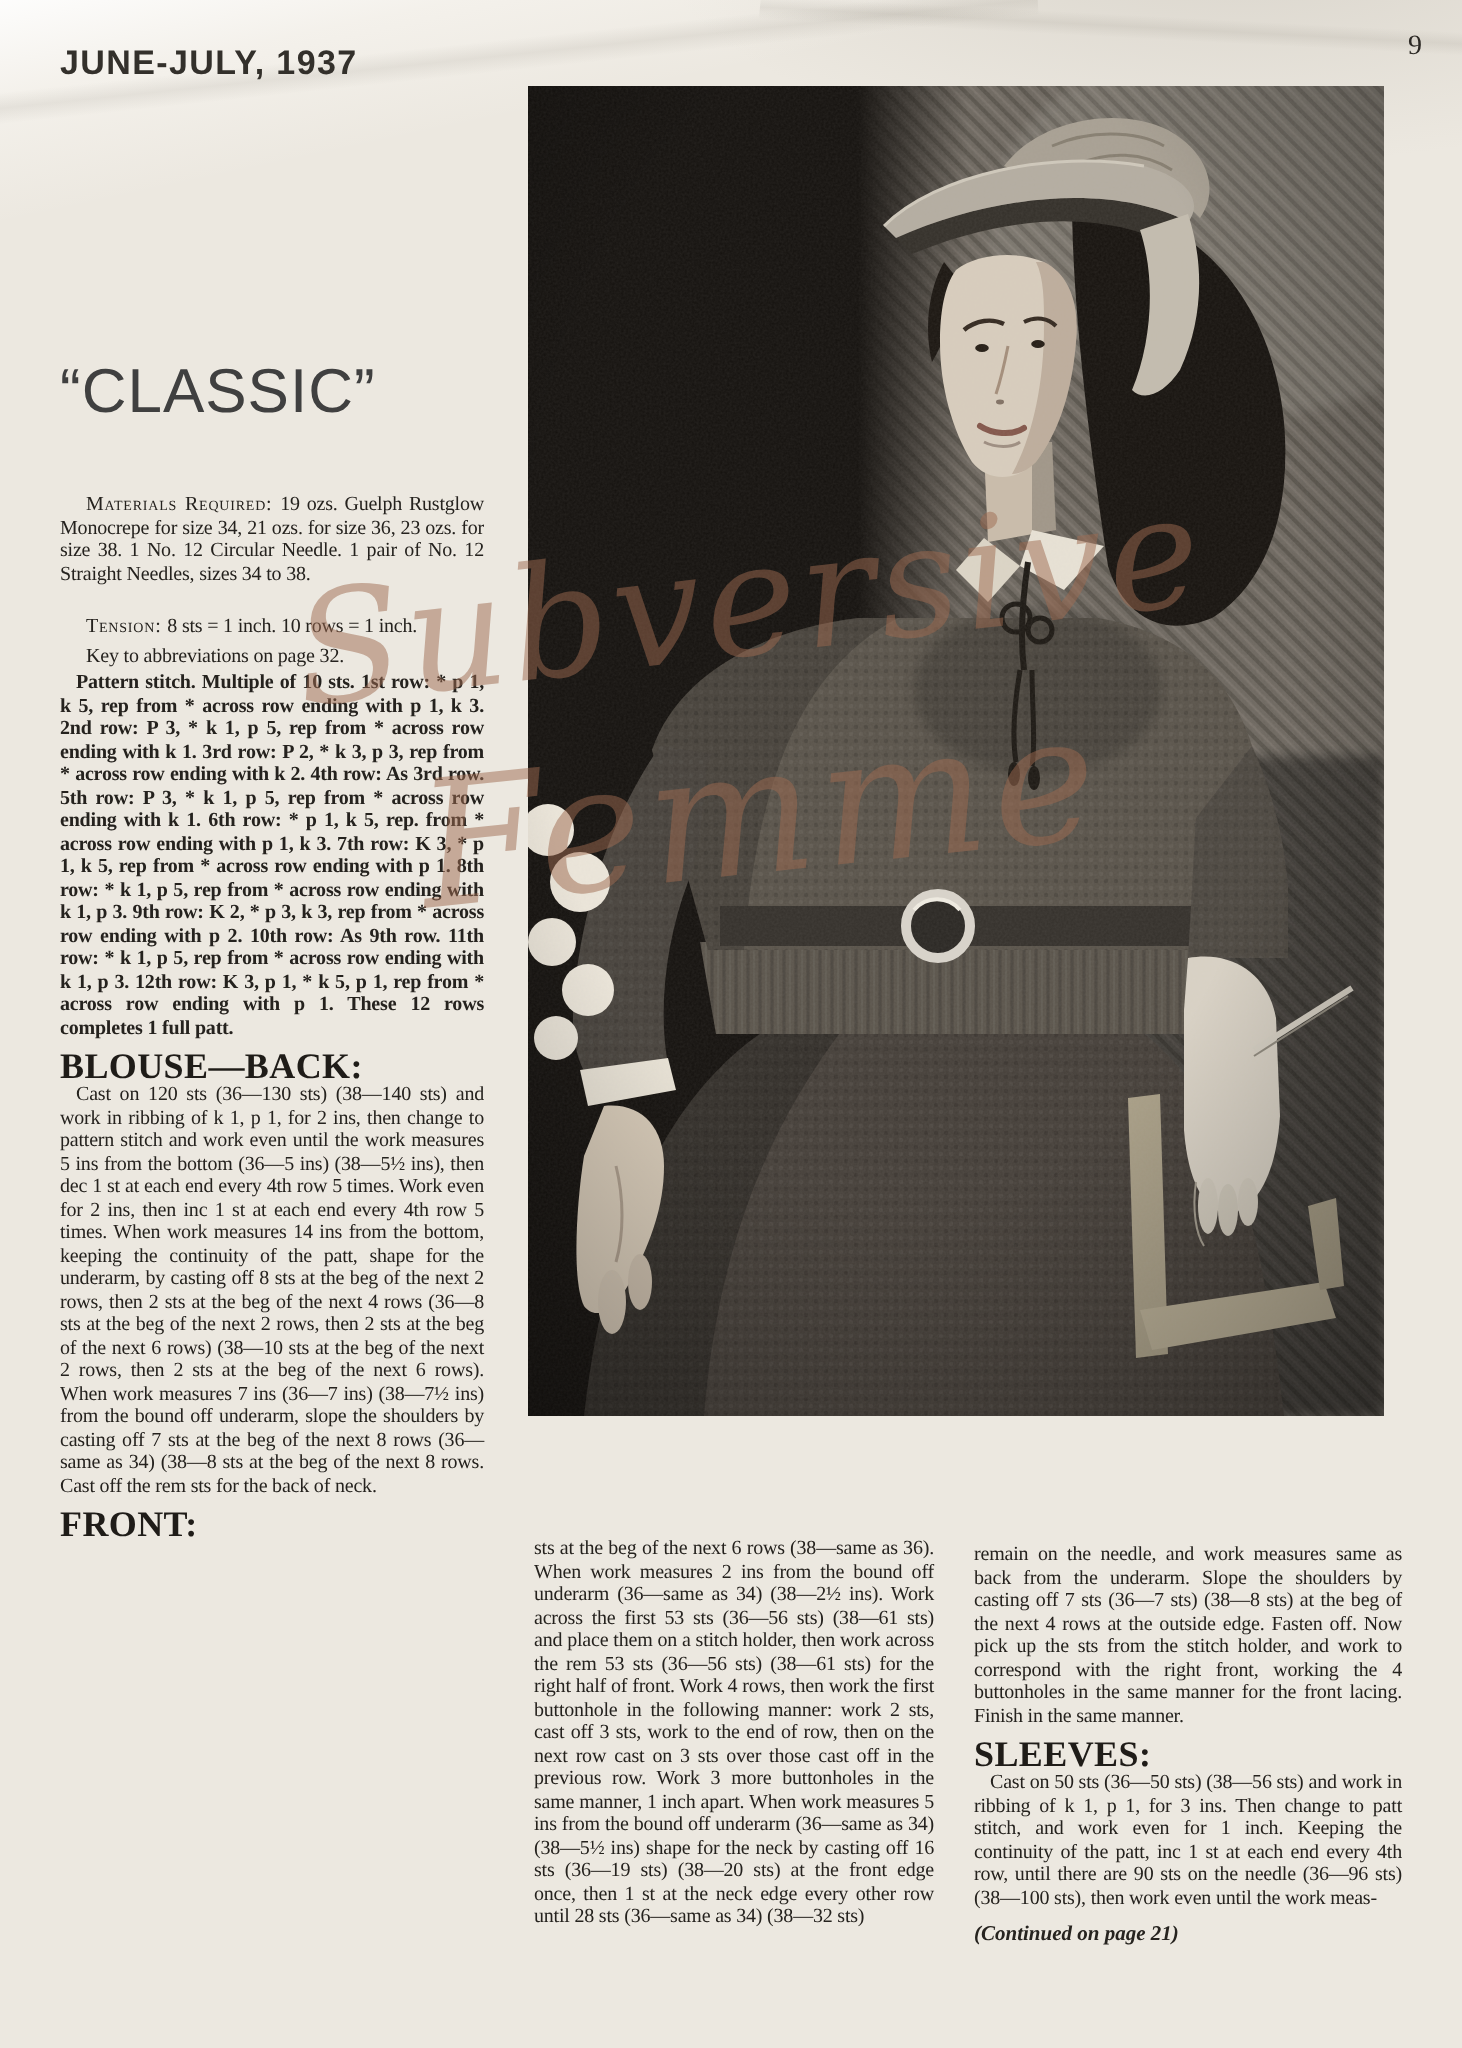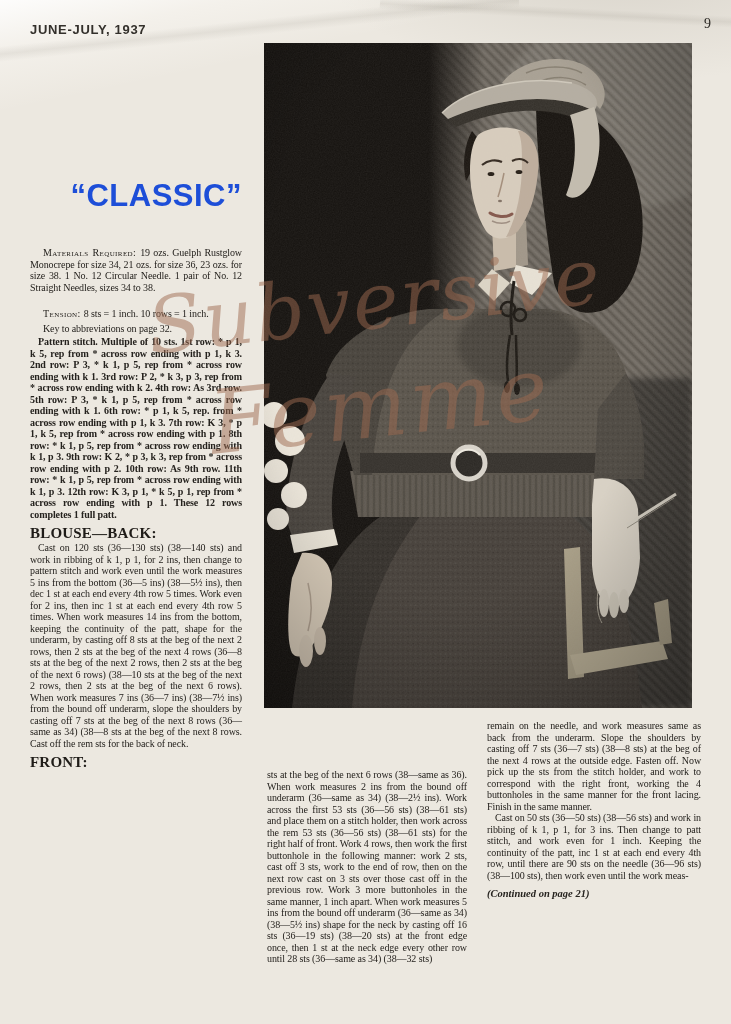--- a/index.html
+++ b/index.html
@@ -17,56 +17,56 @@
   .crease{
     position:absolute; pointer-events:none;
     background:linear-gradient(177deg, rgba(255,255,255,0) 42%, rgba(130,124,112,0.13) 50%, rgba(255,255,255,0) 58%);
   }
   .crease.c1{left:-40px; top:-6px; width:560px; height:70px; transform:rotate(-3deg);}
   .crease.c2{left:380px; top:-14px; width:360px; height:54px; transform:rotate(6deg);}
 
   .issue-date{
     position:absolute; left:30px; top:22px;
     font-family:"Liberation Sans", sans-serif;
-    font-size:13px; letter-spacing:0.7px; color:#33302b; font-weight:bold;
+    font-size:17px; letter-spacing:0.7px; color:#33302b; font-weight:bold;
   }
   .page-number{
     position:absolute; right:20px; top:16px;
     font-size:14px; color:#2b2824;
   }
 
   .left-col{position:absolute; left:30px; top:178px; width:212px;}
   .mid-col{position:absolute; left:267px; top:769px; width:200px;}
-  .right-col{position:absolute; left:487px; top:720px; width:214px;}
+  .right-col{position:absolute; left:487px; top:772px; width:214px;}
 
   .pattern-title{
-    margin:0; text-align:right;
+    margin:0; text-align:left;
     font-family:"Liberation Sans", sans-serif;
-    font-size:31px; font-weight:bold; letter-spacing:0.5px; color:#1d4ed8;
+    font-size:31px; font-weight:normal; letter-spacing:0.5px; color:#404040;
   }
   .pattern-subtitle{
     margin:17px 0 0 0; text-align:center;
     font-family:"Liberation Sans", sans-serif;
     font-size:21px; font-weight:normal; color:#2a2722;
   }
 
   .bodytext{
     margin:0; font-size:10px; line-height:11.5px;
     text-align:justify; letter-spacing:-0.1px; color:#25221e;
   }
   .lead-caps{font-variant:small-caps; letter-spacing:0.4px;}
   .ind1{text-indent:13px;}
   .ind2{text-indent:8px;}
   .m-materials{margin-top:33px;}
   .m-tension{margin-top:15px;}
   .m-key{margin-top:3px;}
   .m-pattern{margin-top:2px;font-weight:bold;}
   .colhead{
     margin:6px 0 2px 0;
-    font-size:15px; line-height:14px; font-weight:bold; letter-spacing:0.2px; color:#1f1c18;
+    font-size:18px; line-height:14px; font-weight:bold; letter-spacing:0.2px; color:#1f1c18;
   }
   .continued{
     margin-top:7px; 
     font-size:10.5px; font-weight:bold; font-style:italic;
   }
 
   .photo-wrap{
     position:absolute; left:264px; top:43px; width:428px; height:665px;
     z-index:1;
   }
@@ -252,18 +252,19 @@
 
   <h3 class="colhead">FRONT:</h3>
 </div>
 
 <div class="mid-col col">
   <p class="bodytext">sts at the beg of the next 6 rows (38—same as 36). When work measures 2 ins from the bound off underarm (36—same as 34) (38—2½ ins). Work across the first 53 sts (36—56 sts) (38—61 sts) and place them on a stitch holder, then work across the rem 53 sts (36—56 sts) (38—61 sts) for the right half of front. Work 4 rows, then work the first buttonhole in the following manner: work 2 sts, cast off 3 sts, work to the end of row, then on the next row cast on 3 sts over those cast off in the previous row. Work 3 more buttonholes in the same manner, 1 inch apart. When work measures 5 ins from the bound off underarm (36—same as 34) (38—5½ ins) shape for the neck by casting off 16 sts (36—19 sts) (38—20 sts) at the front edge once, then 1 st at the neck edge every other row until 28 sts (36—same as 34) (38—32 sts)</p>
 </div>
 
 <div class="right-col col">
   <p class="bodytext">remain on the needle, and work measures same as back from the underarm. Slope the shoulders by casting off 7 sts (36—7 sts) (38—8 sts) at the beg of the next 4 rows at the outside edge. Fasten off. Now pick up the sts from the stitch holder, and work to correspond with the right front, working the 4 buttonholes in the same manner for the front lacing. Finish in the same manner.</p>
+  <h3 class="colhead">SLEEVES:</h3>
   <p class="bodytext ind2">Cast on 50 sts (36—50 sts) (38—56 sts) and work in ribbing of k 1, p 1, for 3 ins. Then change to patt stitch, and work even for 1 inch. Keeping the continuity of the patt, inc 1 st at each end every 4th row, until there are 90 sts on the needle (36—96 sts) (38—100 sts), then work even until the work meas-</p>
   <p class="continued">(Continued on page 21)</p>
 </div>
 
 <div class="watermark wm1">Subversive</div>
 <div class="watermark wm2">Femme</div>
 
 </body></html>

